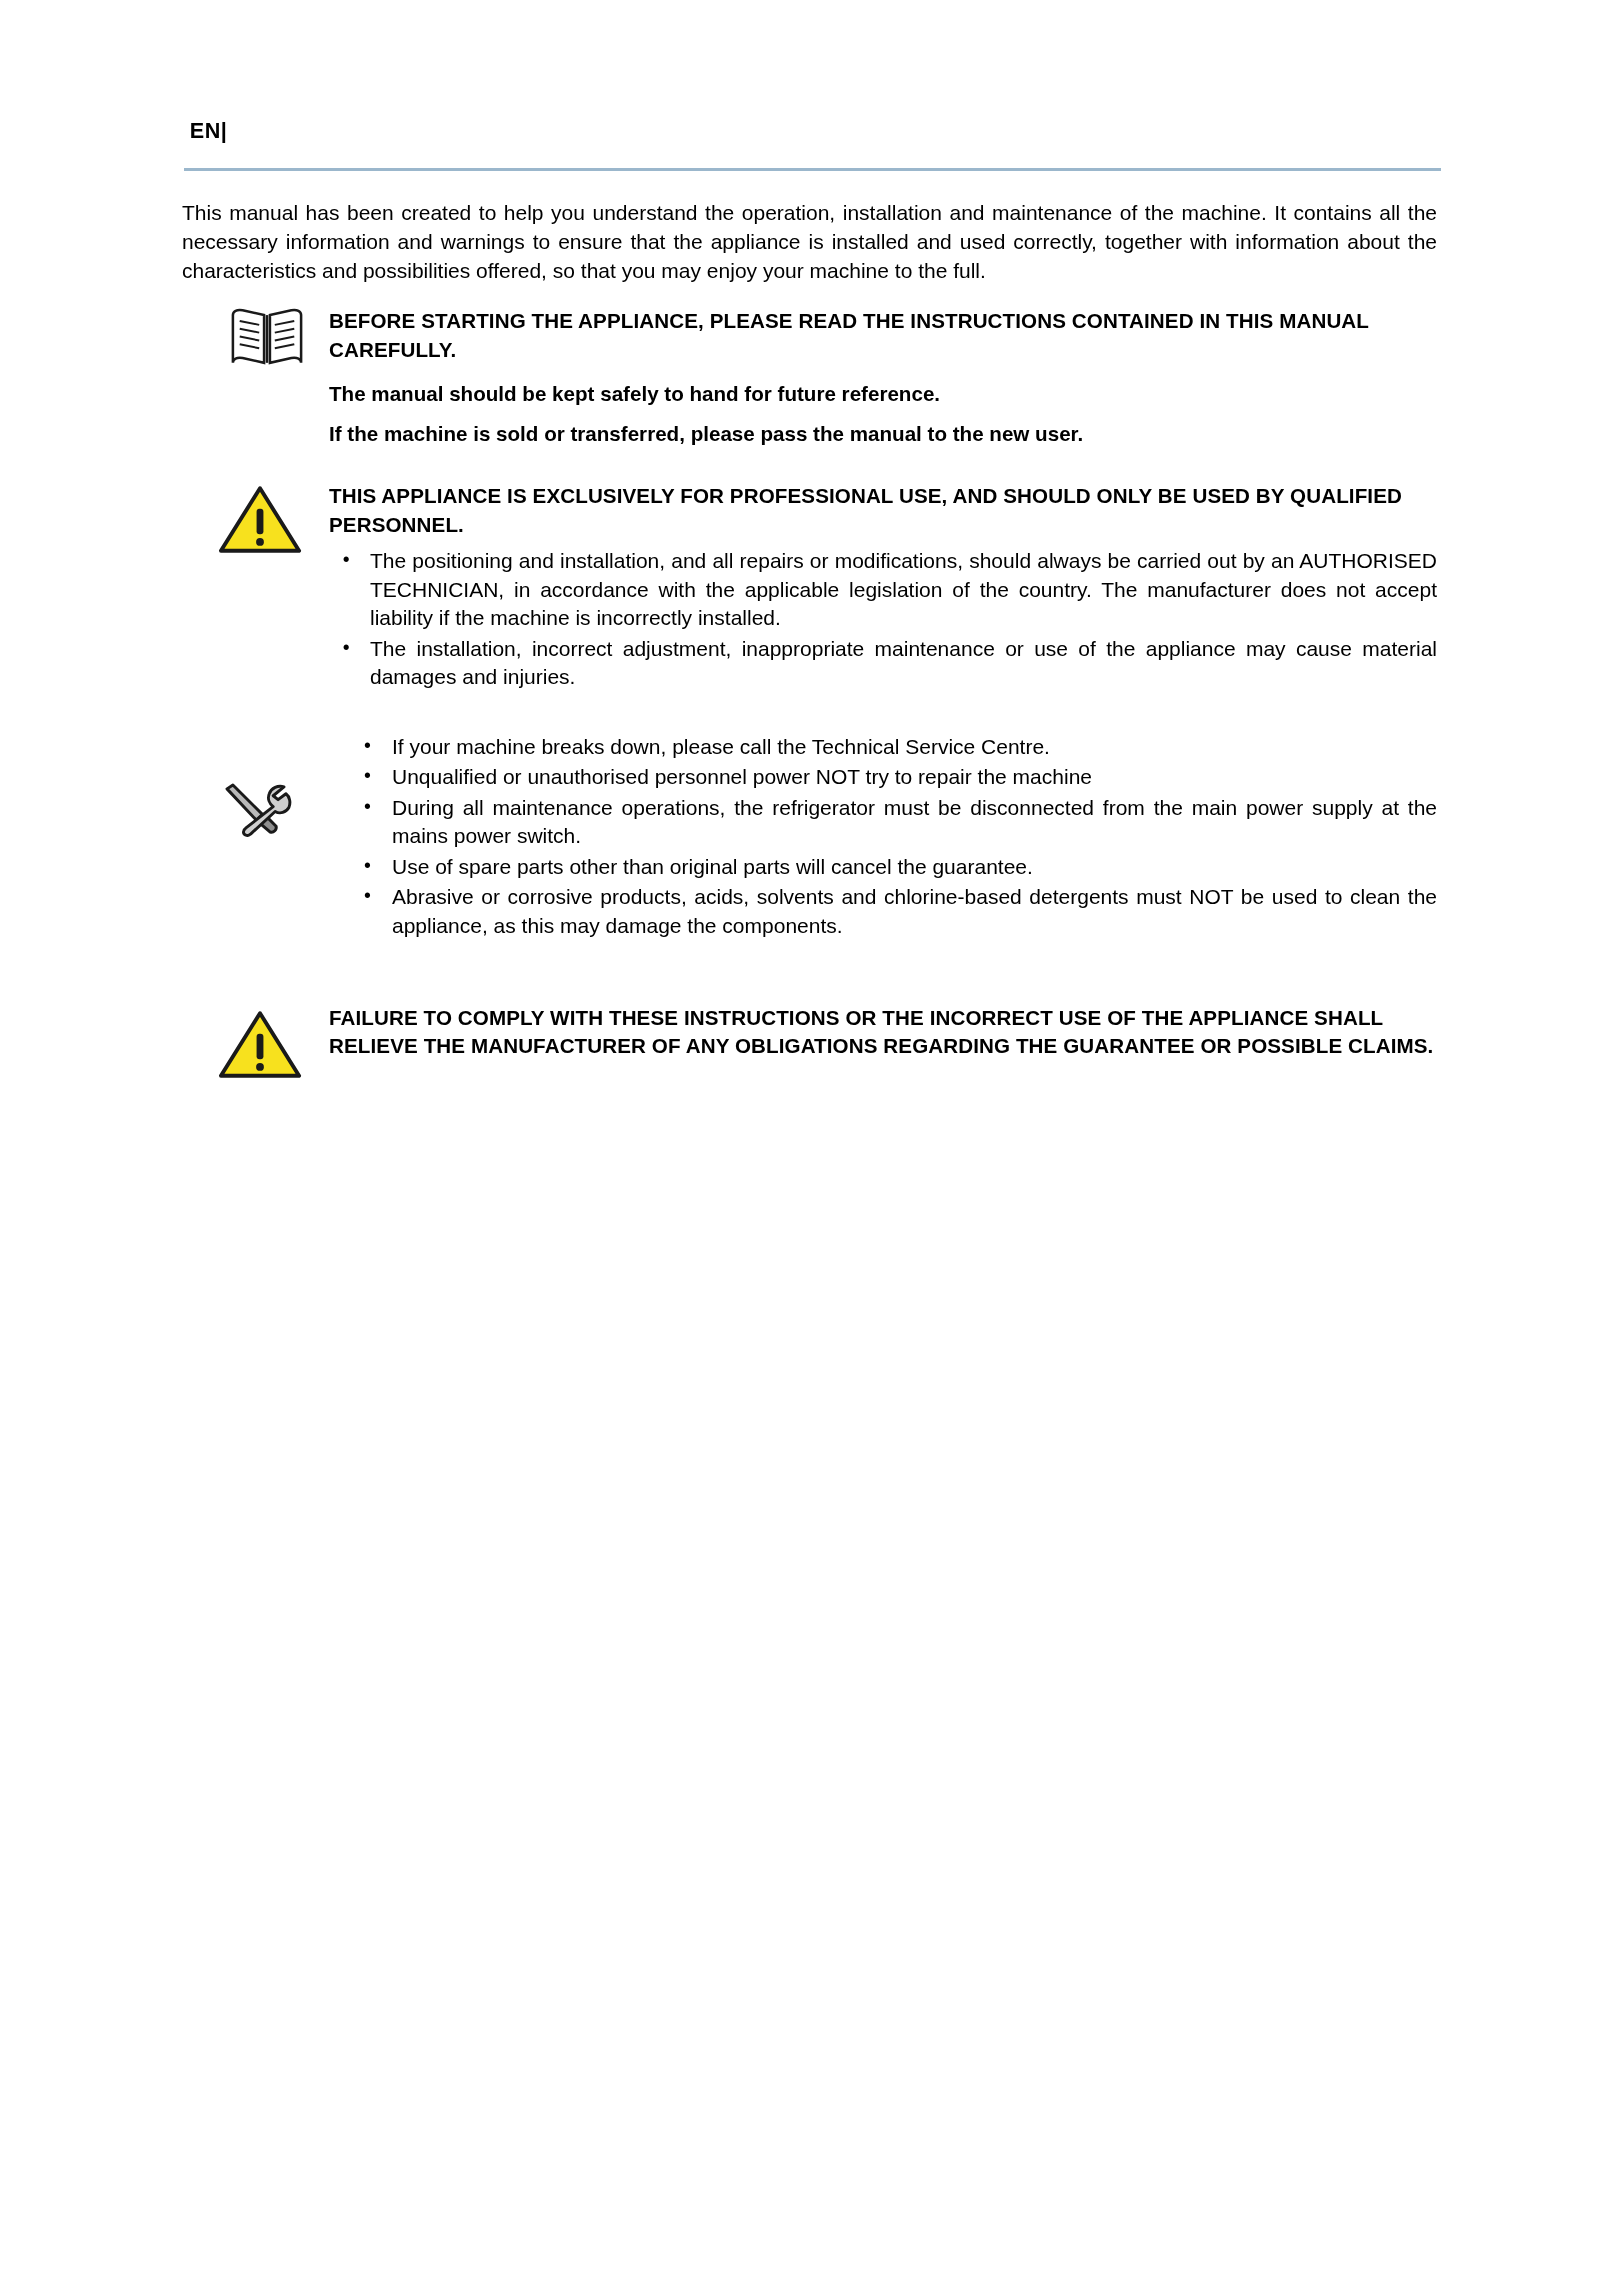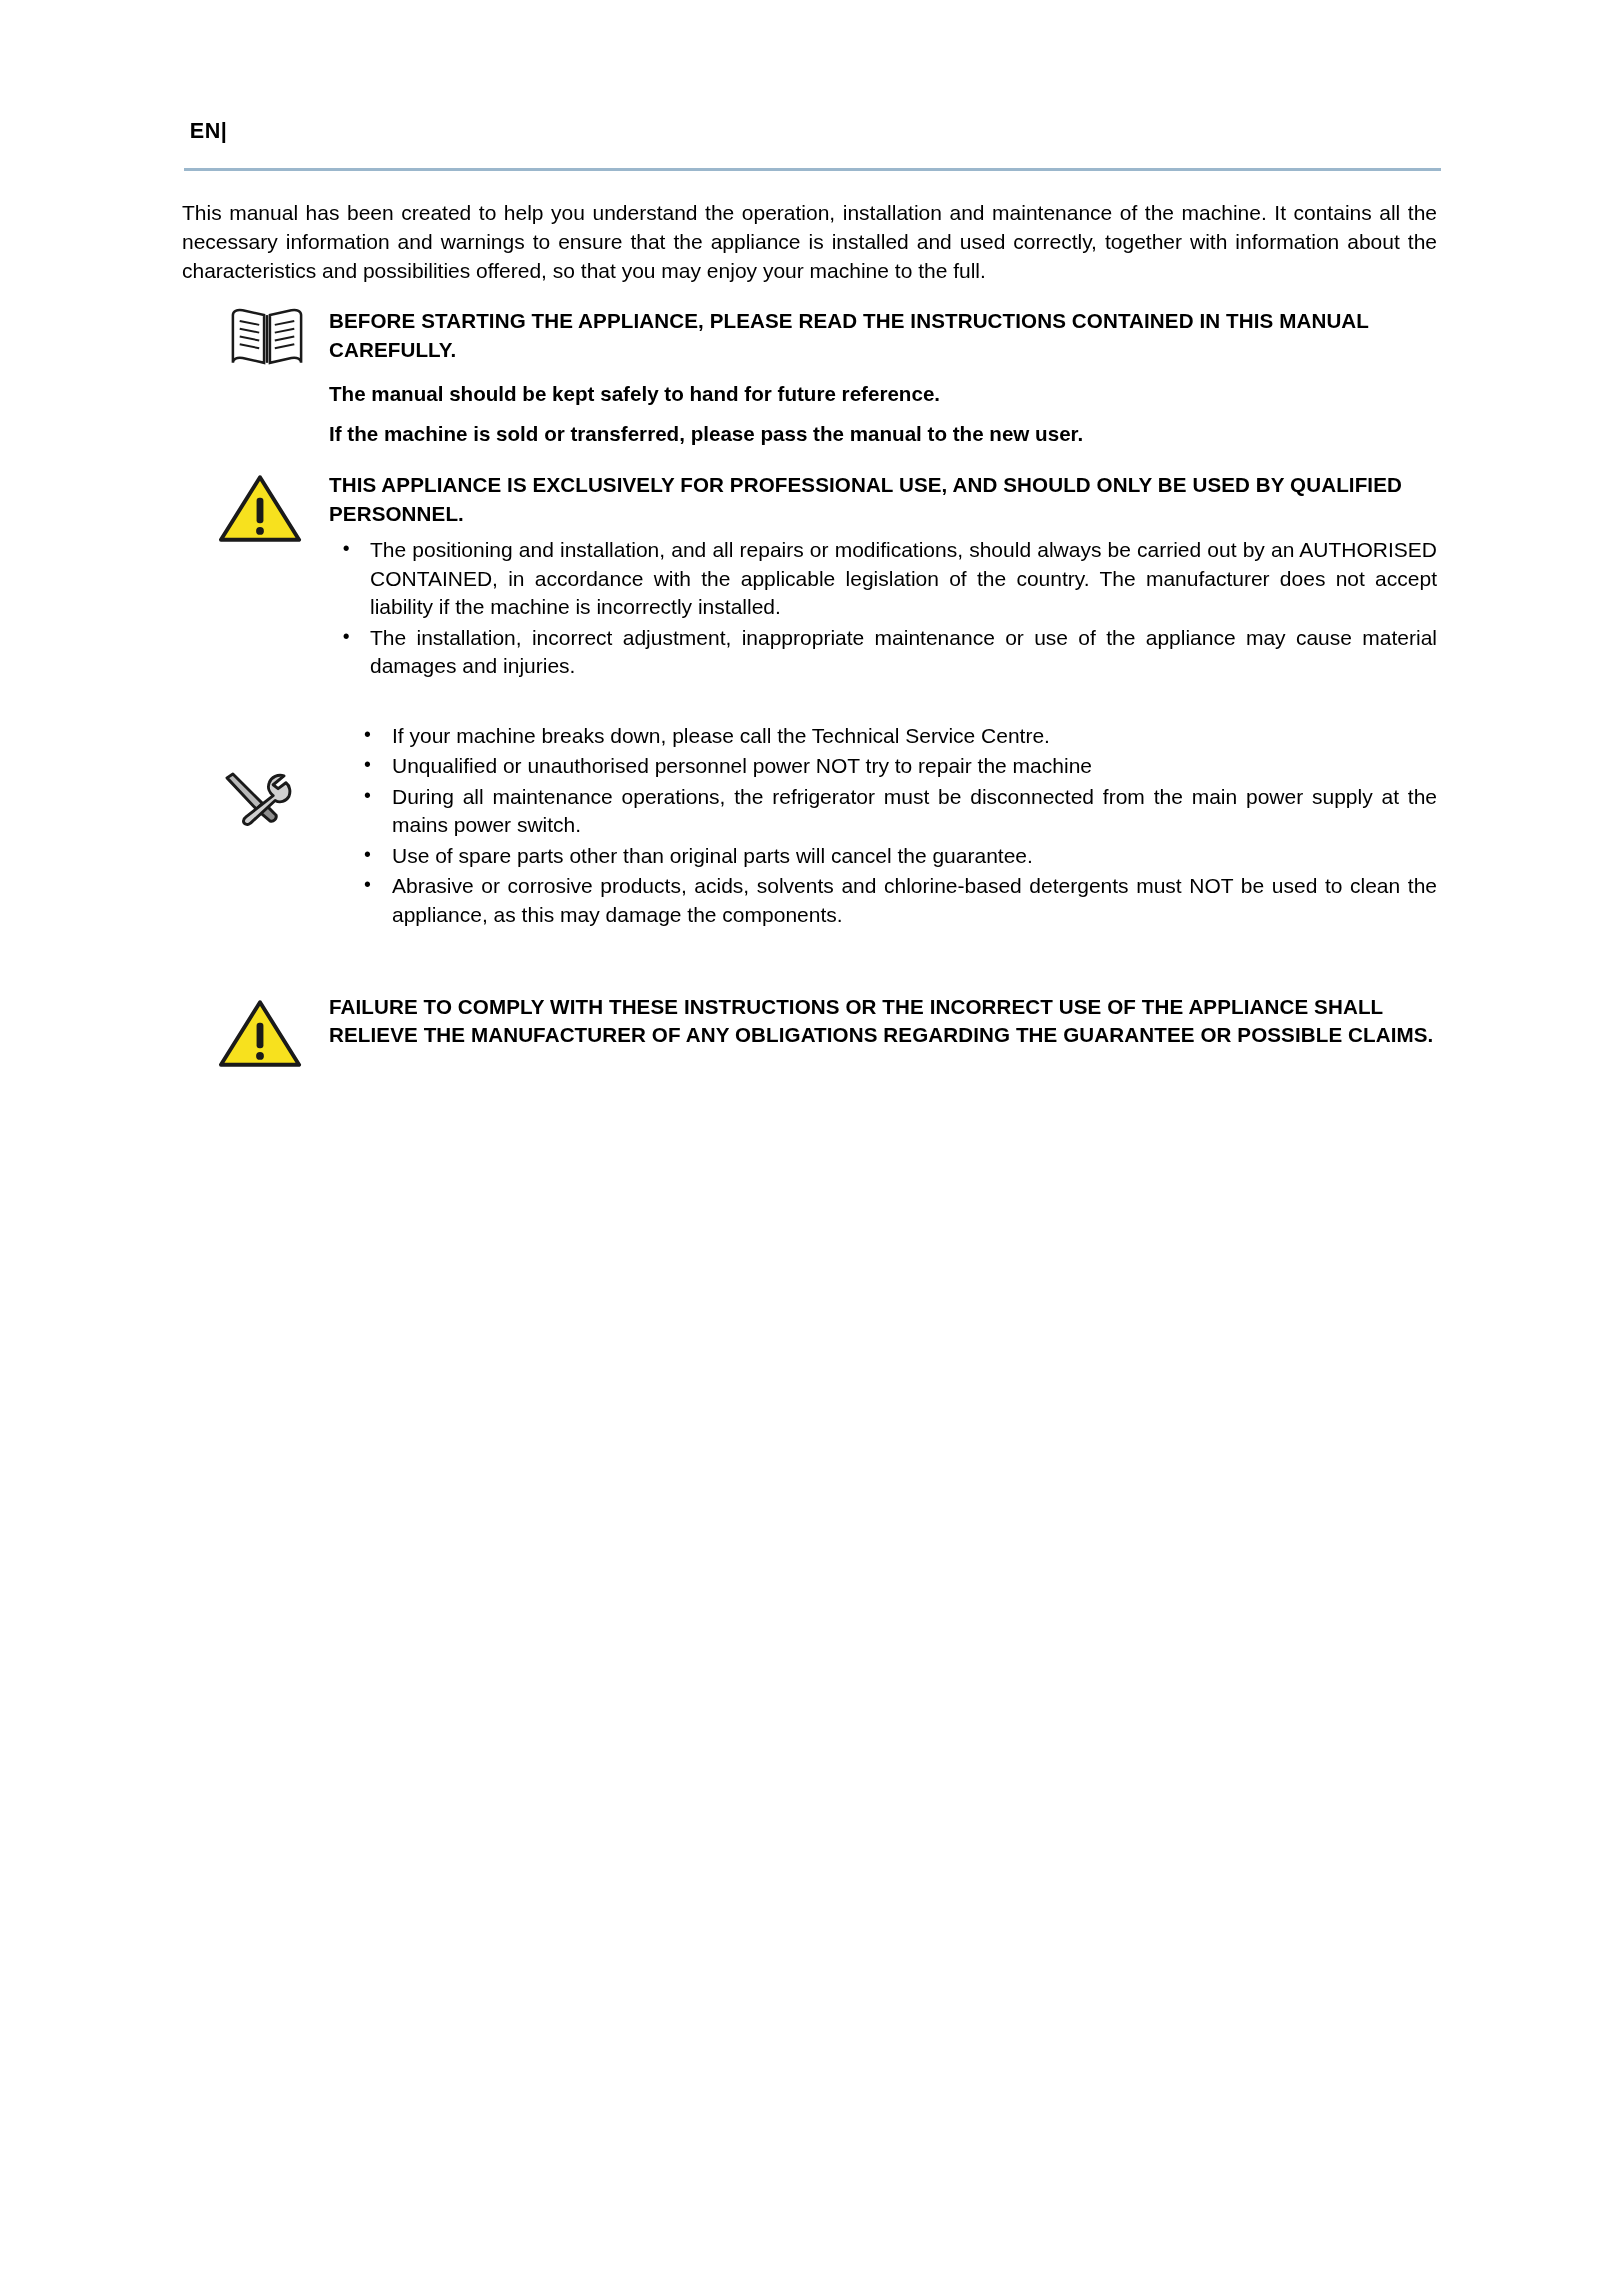--- a/index.html
+++ b/index.html
@@ -152,32 +152,32 @@
           <line x1="47" y1="42" x2="67" y2="38" stroke="#1a1a1a" stroke-width="2"></line>
         </svg>
       </div>
       <div class="text-col">
         <div class="bold-centered">BEFORE STARTING THE APPLIANCE, PLEASE READ THE INSTRUCTIONS CONTAINED IN THIS MANUAL CAREFULLY.</div>
         <div class="bold-left">The manual should be kept safely to hand for future reference.</div>
         <div class="bold-left" style="margin-top:11.8px;">If the machine is sold or transferred, please pass the manual to the new user.</div>
       </div>
     </div>
 
-    <div class="block" style="margin-top:23px;">
+    <div class="block" style="margin-top:34px;">
       <div class="icon-col" style="left:23.5px; top:2px;">
         <svg class="warn-triangle" width="84" height="71" viewBox="0 0 86 72">
           <path d="M43 4 L83 68 L3 68 Z" fill="#f7e11e" stroke="#1a1a1a" stroke-width="4" stroke-linejoin="round"></path>
           <rect x="39.5" y="25" width="7" height="26" rx="3" fill="#1a1a1a"></rect>
           <circle cx="43" cy="59" r="4" fill="#1a1a1a"></circle>
         </svg>
       </div>
       <div class="text-col">
         <div class="bold-centered">THIS APPLIANCE IS EXCLUSIVELY FOR PROFESSIONAL USE, AND SHOULD ONLY BE USED BY QUALIFIED PERSONNEL.</div>
         <ul class="bullets" style="margin-top:7.8px;">
-          <li>The positioning and installation, and all repairs or modifications, should always be carried out by an AUTHORISED CONTAINED, in accordance with the applicable legislation of the country. The manufacturer does not accept liability if the machine is incorrectly installed.</li>
+          <li>The positioning and installation, and all repairs or modifications, should always be carried out by an AUTHORISED TECHNICIAN, in accordance with the applicable legislation of the country. The manufacturer does not accept liability if the machine is incorrectly installed.</li>
           <li>The installation, incorrect adjustment, inappropriate maintenance or use of the appliance may cause material damages and injuries.</li>
         </ul>
       </div>
     </div>
 
     <div class="block" style="margin-top:41px;">
       <div class="icon-col" style="left:19.6px; top:49px;">
         <svg class="tools-icon" width="73" height="55" viewBox="0 0 74 56">
           <g stroke="#1a1a1a" stroke-width="3" fill="#b9b9b9" stroke-linejoin="round">
             <path d="M8 7 L14 3 L44 33 L38 39 Z"></path>

